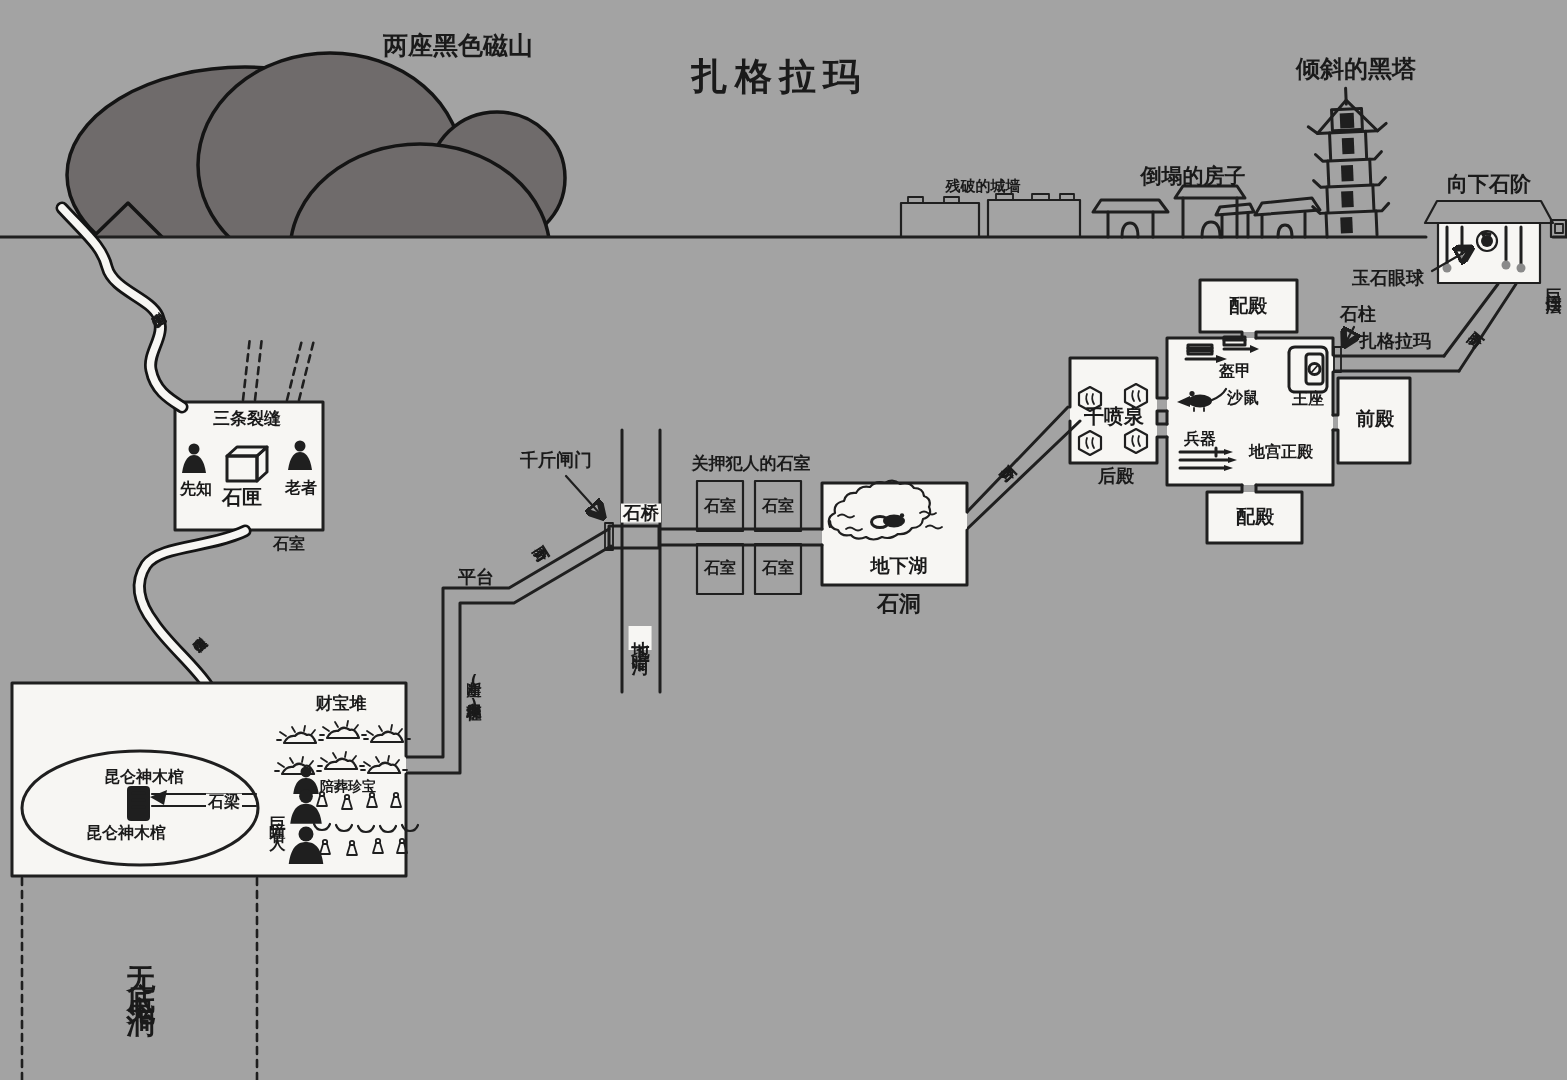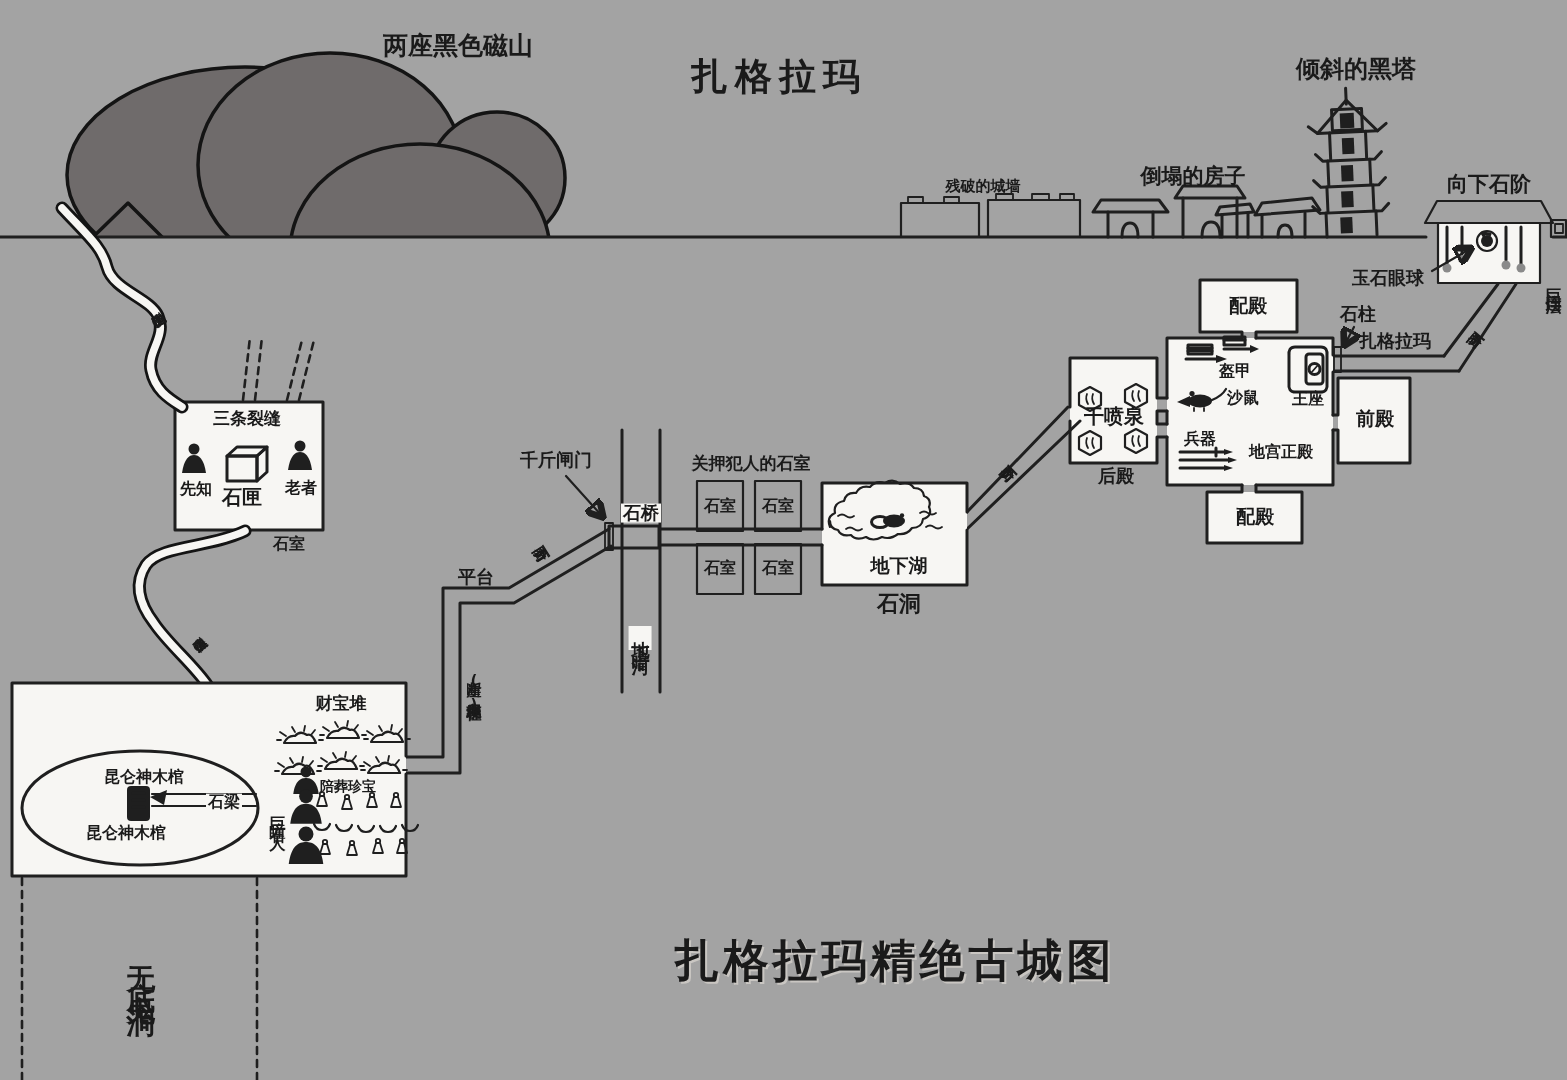--- a/index.html
+++ b/index.html
@@ -340,15 +340,14 @@
 <div class="lbl vert rm44" style="left:188px;top:633px;font-size:13px">山体裂缝</div>
 
 <div class="lbl" style="left:144px;top:777px;font-size:16px">昆仑神木棺</div>
 <div class="lbl wbg" style="left:224px;top:802px;font-size:16px">石梁</div>
 <div class="lbl" style="left:126px;top:833px;font-size:16px">昆仑神木棺</div>
 <div class="lbl vert" style="left:277px;top:816px;font-size:16px;letter-spacing:6px">巨瞳石人</div>
 <div class="lbl" style="left:341px;top:704px;font-size:17px">财宝堆</div>
 <div class="lbl" style="left:348px;top:786px;font-size:14px">陪葬珍宝</div>
 <div class="lbl vert" style="left:141px;top:972px;font-size:29px;letter-spacing:14px">无底鬼洞</div>
 
-<div class="lbl" style="left:895px;top:961px;font-size:45px;letter-spacing:4px;text-shadow:2px 2px 0 #c9c6c2">扎格拉玛精绝古城图</div>
 
 </div>
 
 </body></html>

